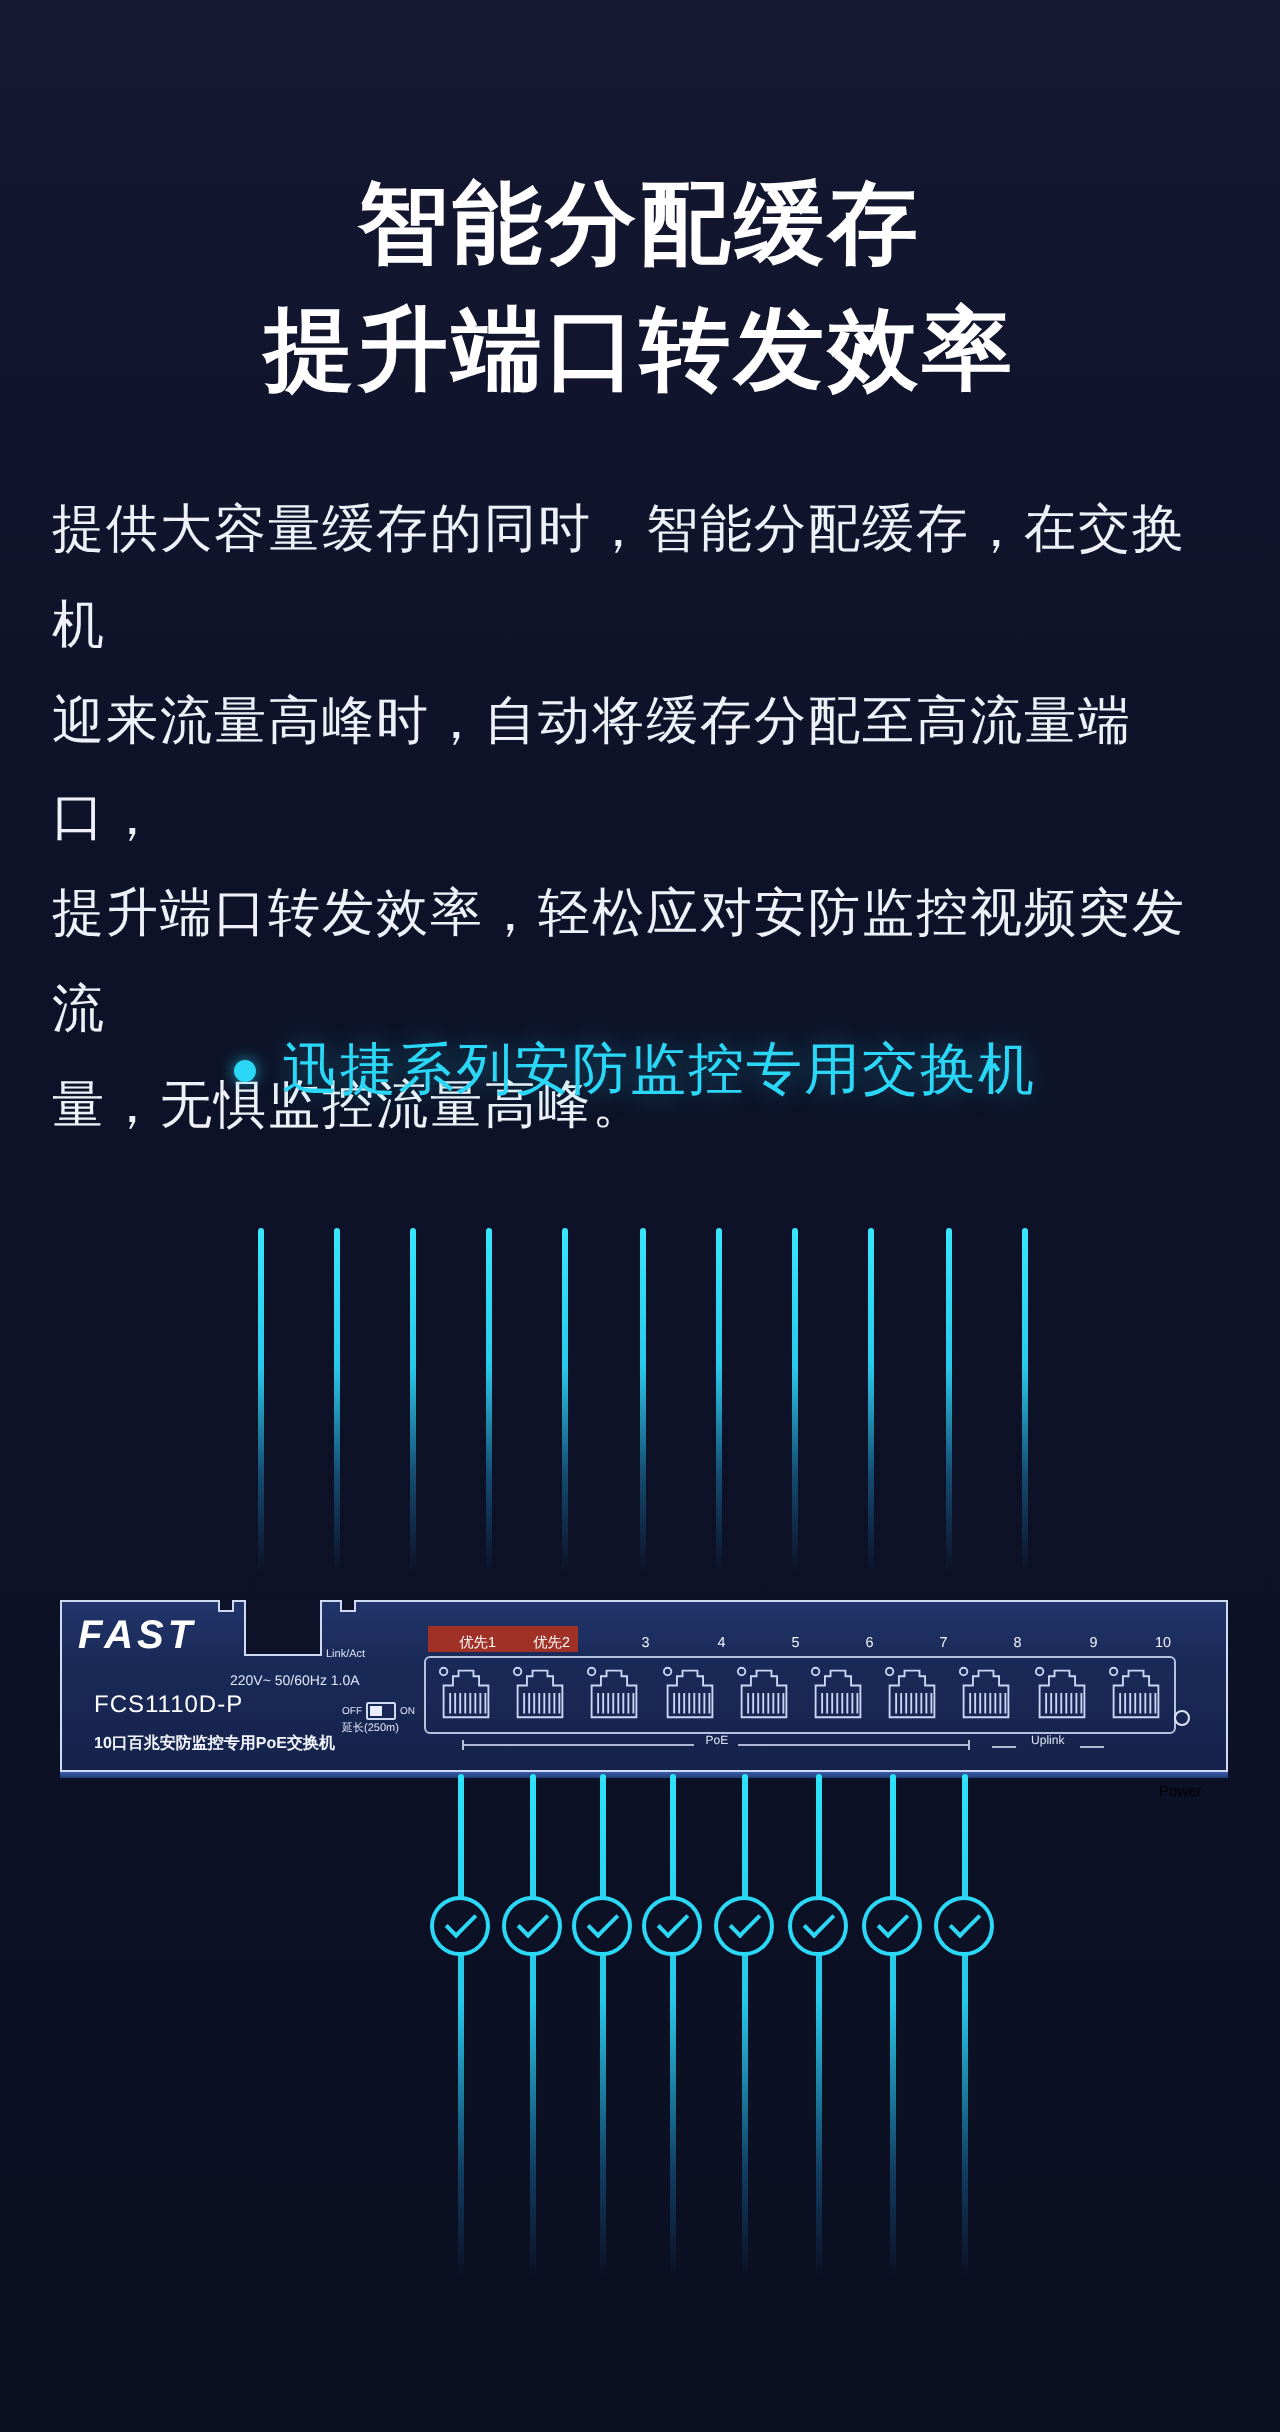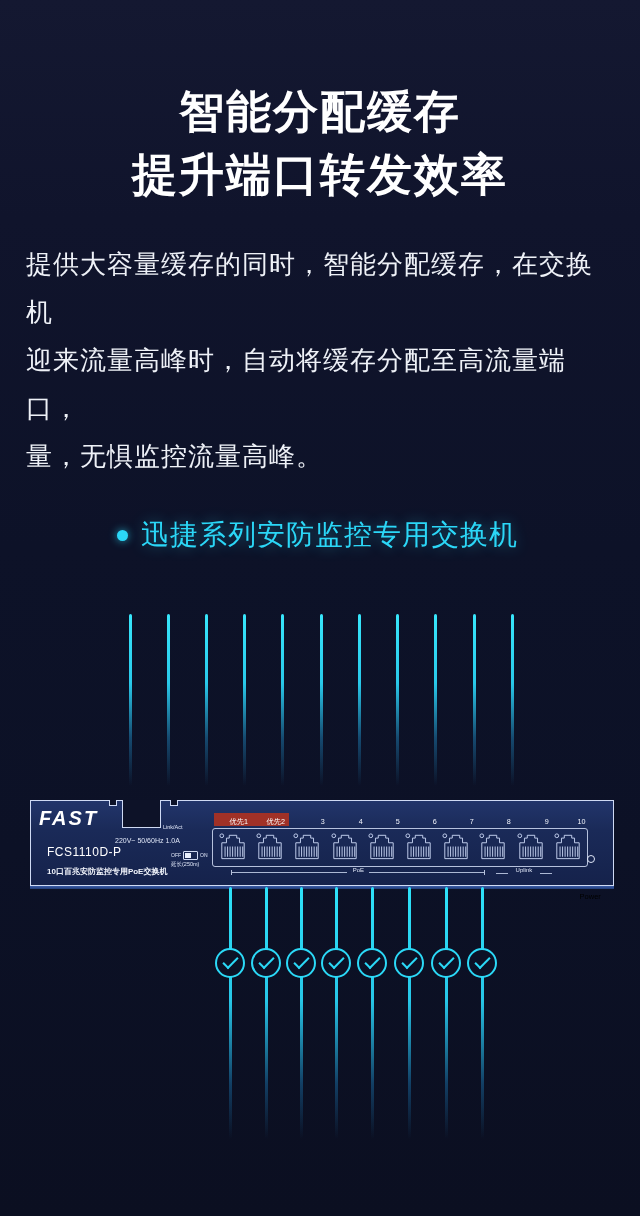--- a/index.html
+++ b/index.html
@@ -82,20 +82,21 @@
 <body>
 
 <div class="abs title">
   <div>智能分配缓存</div>
   <div>提升端口转发效率</div>
 </div>
 
 <div class="abs para">
   <div>提供大容量缓存的同时，智能分配缓存，在交换机</div>
   <div>迎来流量高峰时，自动将缓存分配至高流量端口，</div>
+  <div>提升端口转发效率，轻松应对安防监控视频突发流</div>
   <div>量，无惧监控流量高峰。</div>
 </div>
 
 <div class="abs feature">
   <div class="inner">
     <span class="dot"></span>
     <span>迅捷系列安防监控专用交换机</span>
   </div>
 </div>
 

